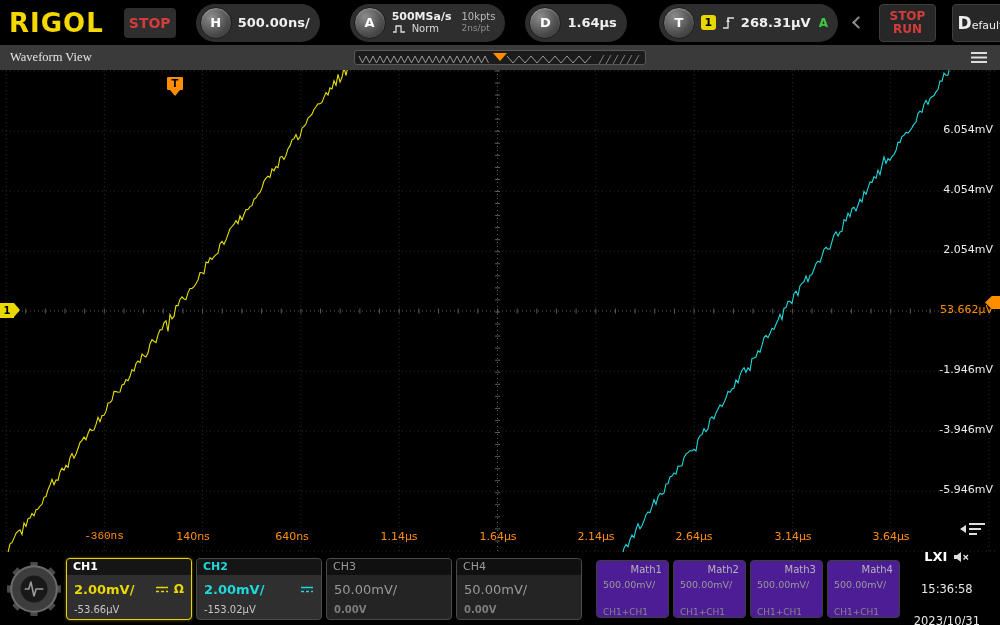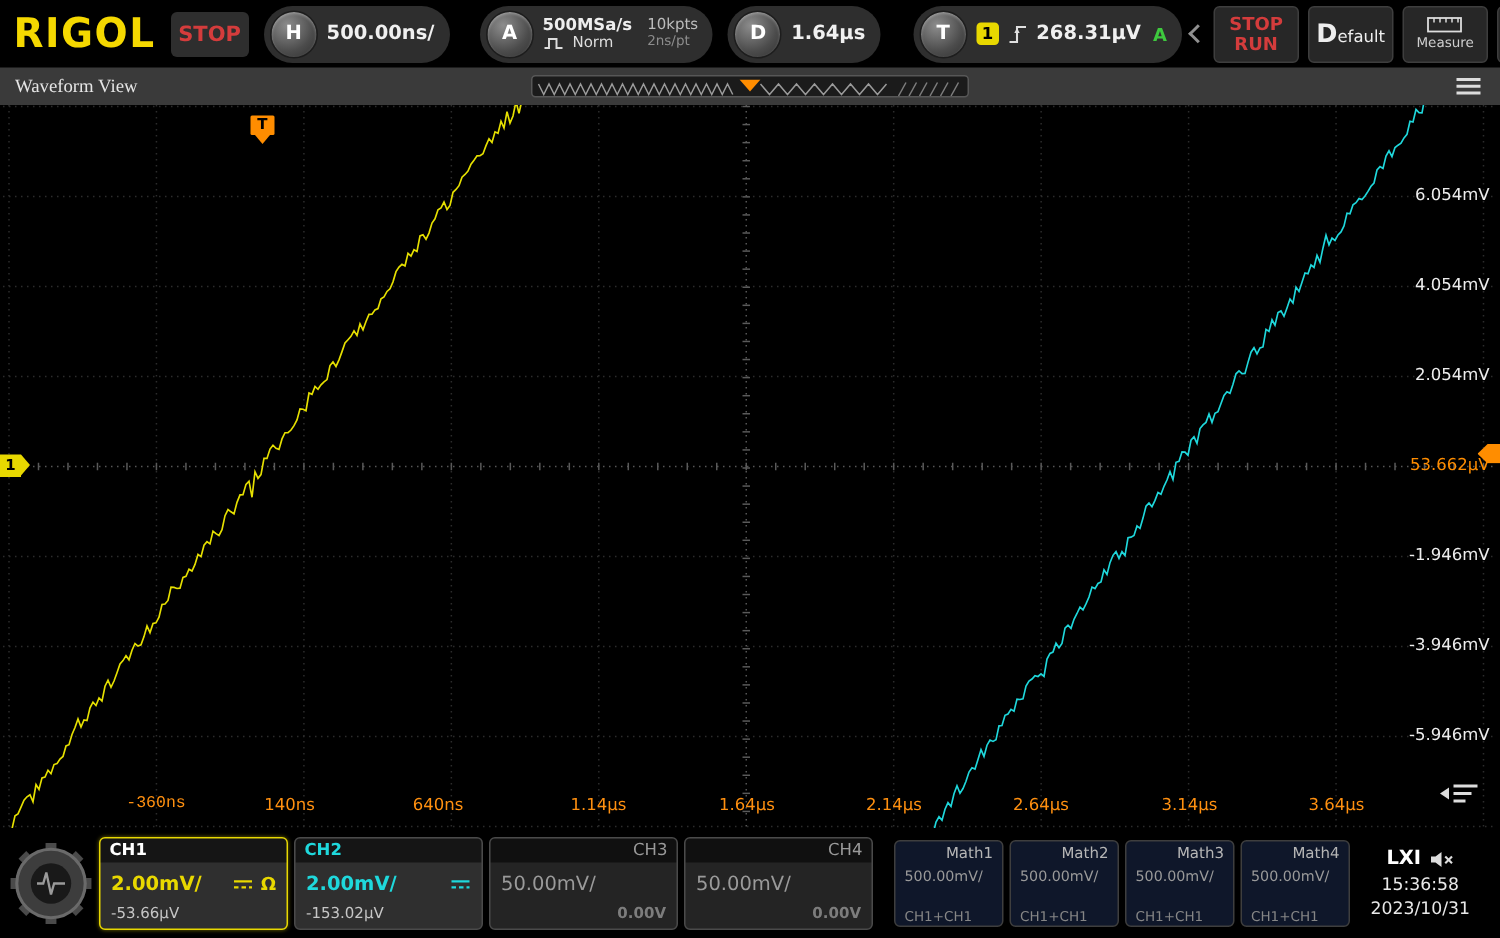--- a/index.html
+++ b/index.html
@@ -1,20 +1,20 @@
 <!DOCTYPE html>
 <html><head>
 <meta charset="utf-8">
 <style>
   html,body{margin:0;padding:0;background:#000;}
   body{width:1000px;height:625px;overflow:hidden;font-family:"DejaVu Sans",sans-serif;-webkit-font-smoothing:antialiased;}
   .screen{position:relative;width:1000px;height:625px;background:#000;}
 
   
-  .topbar{height:45px;display:flex;align-items:center;background:#000;padding:4px 5px;gap:6px;box-sizing:border-box;}
+  .topbar{height:45px;display:flex;align-items:center;background:#000;padding:4px 5px;gap:16px;box-sizing:border-box;}
   .logo{font-weight:bold;font-size:26px;color:#f5d800;letter-spacing:1px;margin:0 4px;transform:scaleY(1.05);}
   .acq{width:52px;height:30px;background:#2e2e2e;border-radius:4px;color:#d43c3c;font-weight:bold;font-size:14px;display:flex;align-items:center;justify-content:center;flex:none;}
   .tile{height:38px;background:#2e2e2e;border-radius:19px;display:flex;align-items:center;gap:6px;padding:0 10px 0 4px;flex:none;box-sizing:border-box;}
   .knob{width:30px;height:30px;border-radius:50%;flex:none;background:radial-gradient(circle at 35% 30%,#8d8d8d,#4c4c4c 60%,#303030);border:1px solid #1d1d1d;color:#fff;font-weight:bold;font-size:13px;display:flex;align-items:center;justify-content:center;box-shadow:inset 0 1px 2px rgba(255,255,255,.35);}
   .tile-main{color:#f0f0f0;font-size:13px;font-weight:bold;white-space:nowrap;}
   .a-col1{display:flex;flex-direction:column;line-height:1.2;}
   .a-rate{color:#eee;font-size:11px;font-weight:bold;}
   .a-mode{display:flex;align-items:center;gap:4px;color:#ddd;font-size:10px;}
   .a-col2{display:flex;flex-direction:column;line-height:1.25;text-align:left;margin-left:4px;}
   .a-depth{color:#bbb;font-size:10px;text-align:center;}
@@ -47,37 +47,37 @@
   .chtag{position:absolute;left:0;top:233px;width:14px;height:15px;background:#e8d800;color:#000;font-weight:bold;font-size:10px;line-height:15px;text-align:center;}
   .chtag::after{content:'';position:absolute;left:14px;top:0;border-top:7.5px solid transparent;border-bottom:7.5px solid transparent;border-left:6px solid #e8d800;}
   .trigarrow{position:absolute;right:0;top:226px;width:15px;height:13px;background:#ff8d00;clip-path:polygon(0 50%,45% 0,100% 0,100% 100%,45% 100%);}
   .collapse{position:absolute;right:14px;top:450px;}
 
   
   .bottombar{position:absolute;left:0;top:552px;width:1000px;height:73px;background:#000;display:flex;align-items:center;gap:4px;padding:0 6px;box-sizing:border-box;}
   .gear{width:56px;height:56px;flex:none;}
   .ch-box{width:126px;height:62px;border-radius:4px;overflow:hidden;background:#2f2f2f;border:1px solid #4a4a4a;box-sizing:border-box;flex:none;display:flex;flex-direction:column;}
   .ch-box.sel{border:1px solid #e8d800;box-shadow:0 0 3px rgba(232,216,0,.5);}
-  .ch-box.off{background:#242424;text-align:right;}
+  .ch-box.off{background:#242424;}
   .ch-head{height:15px;background:rgba(0,0,0,.55);font-size:11px;font-weight:bold;padding:1px 6px 0;color:#fff;}
   .ch-box.ch2 .ch-head{color:#1fd8dc;}
   .ch-box.off .ch-head{color:#9a9a9a;font-weight:normal;}
   .ch-mid{flex:1;display:flex;align-items:center;justify-content:space-between;padding:0 7px;}
   .ch-scale{font-size:13px;font-weight:bold;color:var(--c,#9a9a9a);}
   .ch-box.off .ch-scale{font-weight:normal;}
   .ch-icons{display:flex;gap:5px;align-items:center;color:var(--c,#9a9a9a);font-size:12px;font-weight:bold;}
   .ch-off-row{font-size:10px;color:#c6c6c6;padding:0 7px 4px;}
   .ch-box.off .ch-off-row{color:#7d7d7d;font-weight:bold;}
-  .math-box{width:73px;height:58px;background:#0f172a;border:1px solid #3e3e3e;border-radius:4px;box-sizing:border-box;padding:3px 6px;flex:none;}
+  .math-box{width:73px;height:58px;background:#4c1d95;border:1px solid #3e3e3e;border-radius:4px;box-sizing:border-box;padding:3px 6px;flex:none;}
   .math-head{font-size:10px;color:#b5b5b5;text-align:right;}
   .math-scale{font-size:9.5px;color:#9a9a9a;margin-top:4px;}
   .math-expr{font-size:9px;color:#868686;margin-top:17px;}
   .status{margin-left:auto;text-align:center;padding-right:14px;color:#fff;}
   .status-row1{display:flex;align-items:center;justify-content:center;gap:6px;font-weight:bold;font-size:13px;}
-  .status-time,.status-date{font-size:11.5px;color:#e8e8e8;margin-top:2px;}
+  .status-time,.status-date{font-size:11.5px;color:#e8e8e8;margin-top:18px;}
 </style>
 </head>
 <body>
 
 <div class="screen">
 
   <header class="topbar">
     <div class="logo">RIGOL</div>
     <div class="acq">STOP</div>
 

